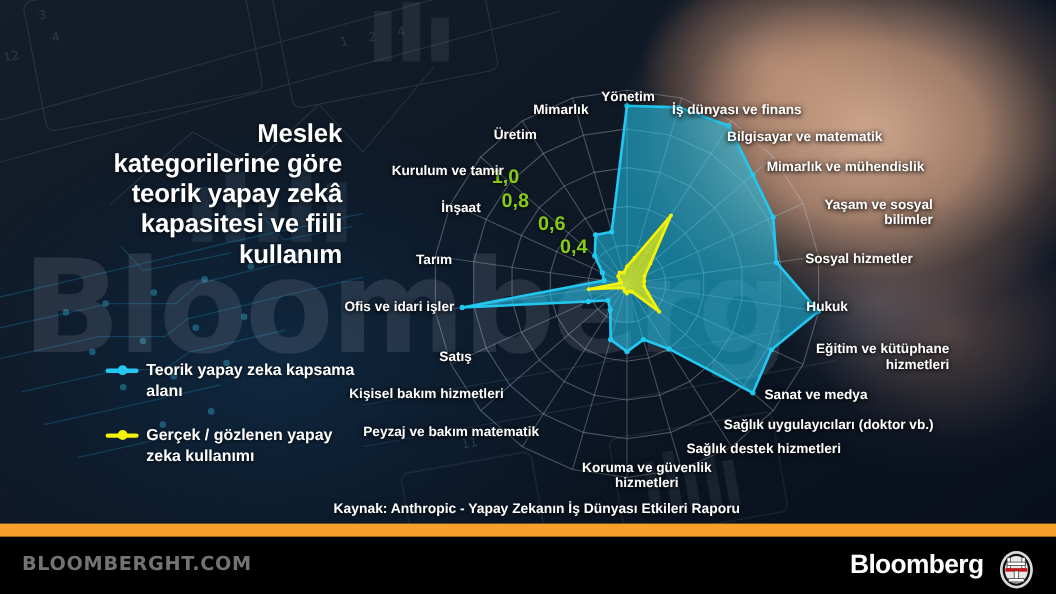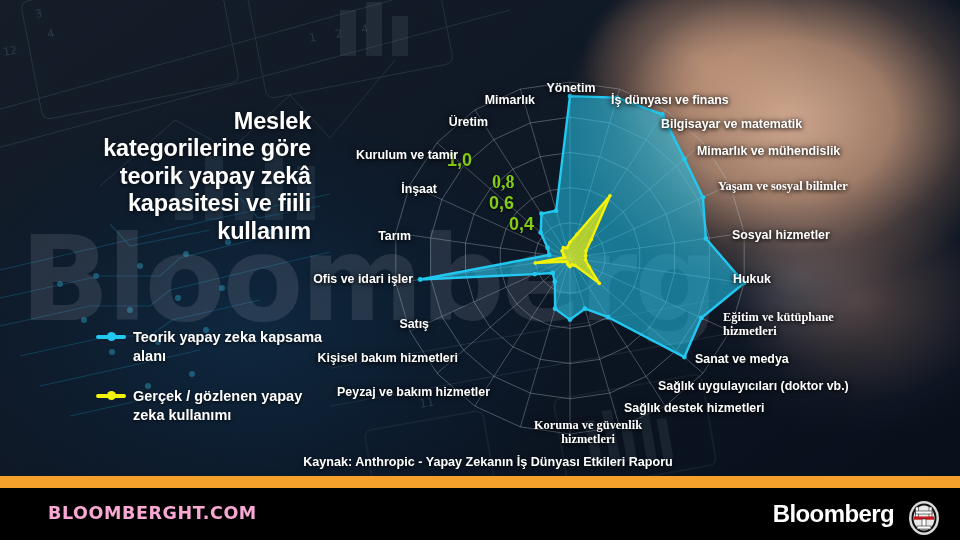--- a/index.html
+++ b/index.html
@@ -54,44 +54,44 @@
 
   
   #radar { position:absolute; left:0; top:0; width:960px; height:540px; }
 
   
   .cat {
     position:absolute; color:#fff; font-weight:700; font-size:12.4px;
     line-height:1.16; text-shadow:0 1px 4px rgba(0,0,0,.9), 0 0 7px rgba(0,0,0,.65);
     white-space:nowrap;
   }
-  .cat.r { text-align:left; }
+  .cat.r { text-align:right; }
   .cat.l { text-align:right; transform:translateX(-100%); }
   .cat.c { text-align:center; transform:translateX(-50%); }
-  .cat.wrap { white-space:normal;font-family:Liberation Serif, serif; }
+  .cat.wrap { white-space:normal; }
 
   
   .tick {
     position:absolute; color:#84cc16; font-weight:700; font-size:18px;
     text-shadow:0 1px 3px rgba(0,0,0,.9);
   }
 
   
   #source {
     position:absolute; left:0; top:455px; width:960px; text-align:center;
     color:#fff; font-weight:700; font-size:12.6px;
     text-shadow:0 1px 4px rgba(0,0,0,.9);
     padding-left:16px;
   }
 
   
   #orangebar { position:absolute; left:0; top:476px; width:960px; height:12px; }
   #blackbar  { position:absolute; left:0; top:488px; width:960px; height:52px; background:#000; }
   #siteurl {
-    position:absolute; left:48px; top:503px; color:#f9a8d4;
+    position:absolute; left:20px; top:503px; color:#737373;
     font-weight:700; font-size:17.5px; letter-spacing:.6px;
     font-family:"DejaVu Sans",sans-serif;
   }
   #brand {
     position:absolute; right:66px; top:500px; color:#fff;
     font-weight:700; font-size:24px; letter-spacing:-.6px;
     font-family:"Liberation Sans",sans-serif;
   }
   #brandmark { position:absolute; right:18px; top:500px; width:36px; height:36px; }
 </style>
@@ -273,37 +273,37 @@
         <circle cx="535.2" cy="263.0" r="1.8" fill="#F2F20A"></circle>
         <circle cx="564.8" cy="257.2" r="1.8" fill="#F2F20A"></circle>
         <circle cx="563.6" cy="255.1" r="1.8" fill="#F2F20A"></circle>
         <circle cx="562.0" cy="251.1" r="1.8" fill="#F2F20A"></circle>
         <circle cx="563.3" cy="247.6" r="1.8" fill="#F2F20A"></circle>
         <circle cx="567.0" cy="247.9" r="1.8" fill="#F2F20A"></circle>
       </g>
   </svg>
 
   <div class="tick" style="left:447px; top:150px;">1,0</div>
-  <div class="tick" style="left:492px; top:172px;font-family:Liberation Serif, serif;">0,8</div>
+  <div class="tick" style="left:456px; top:172px;">0,8</div>
   <div class="tick" style="left:489px; top:193px;">0,6</div>
   <div class="tick" style="left:509px; top:214px;">0,4</div>
 
   <div class="cat c" style="left:571px; top:81px;">Yönetim</div>
   <div class="cat r" style="left:611px; top:93px;">İş dünyası ve finans</div>
   <div class="cat r" style="left:661px; top:117px;">Bilgisayar ve matematik</div>
   <div class="cat r" style="left:697px; top:144px;">Mimarlık ve mühendislik</div>
   <div class="cat r wrap" style="left:718px; top:179px; width:130px;">Yaşam ve sosyal bilimler</div>
   <div class="cat r" style="left:732px; top:228px;">Sosyal hizmetler</div>
   <div class="cat r" style="left:733px; top:272px;">Hukuk</div>
   <div class="cat r wrap" style="left:723px; top:310px; width:140px;">Eğitim ve kütüphane hizmetleri</div>
   <div class="cat r" style="left:695px; top:352px;">Sanat ve medya</div>
   <div class="cat r" style="left:658px; top:379px;">Sağlık uygulayıcıları (doktor vb.)</div>
   <div class="cat r" style="left:624px; top:401px;">Sağlık destek hizmetleri</div>
   <div class="cat c wrap" style="left:588px; top:418px; width:126px;">Koruma ve güvenlik hizmetleri</div>
-  <div class="cat l" style="left:490px; top:385px;">Peyzaj ve bakım hizmetler</div>
+  <div class="cat l" style="left:490px; top:385px;">Peyzaj ve bakım matematik</div>
   <div class="cat l" style="left:458px; top:351px;">Kişisel bakım hizmetleri</div>
   <div class="cat l" style="left:429px; top:317px;">Satış</div>
   <div class="cat l" style="left:413px; top:272px;">Ofis ve idari işler</div>
   <div class="cat l" style="left:411px; top:229px;">Tarım</div>
   <div class="cat l" style="left:437px; top:182px;">İnşaat</div>
   <div class="cat l" style="left:458px; top:148px;">Kurulum ve tamir</div>
   <div class="cat l" style="left:488px; top:115px;">Üretim</div>
   <div class="cat l" style="left:535px; top:93px;">Mimarlık</div>
 
   <div id="source">Kaynak: Anthropic - Yapay Zekanın İş Dünyası Etkileri Raporu</div>

